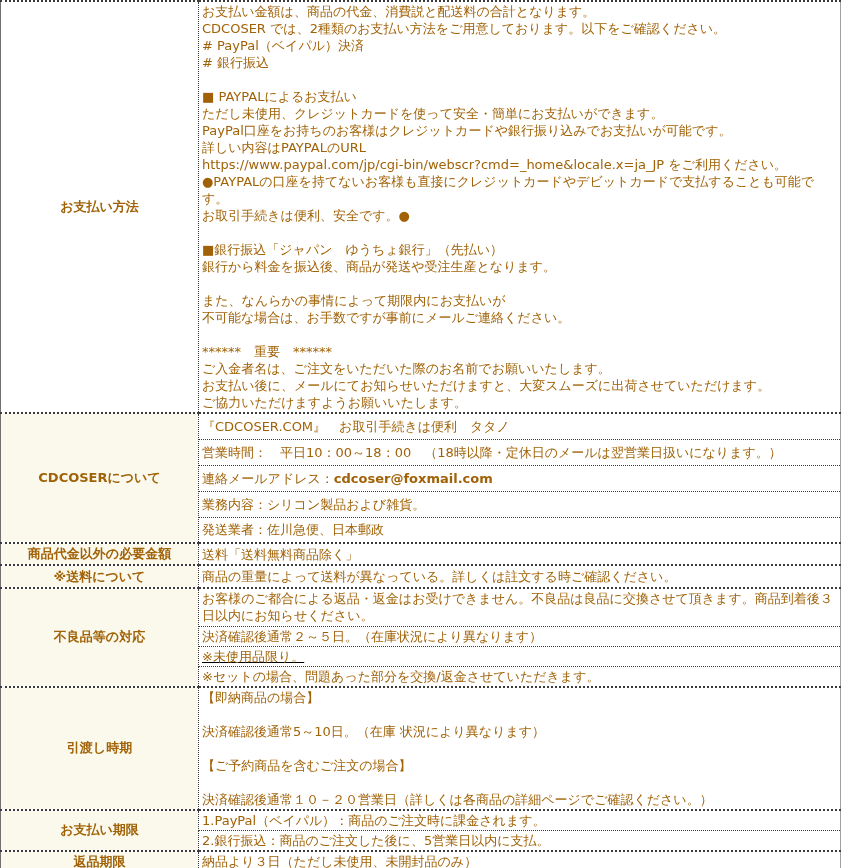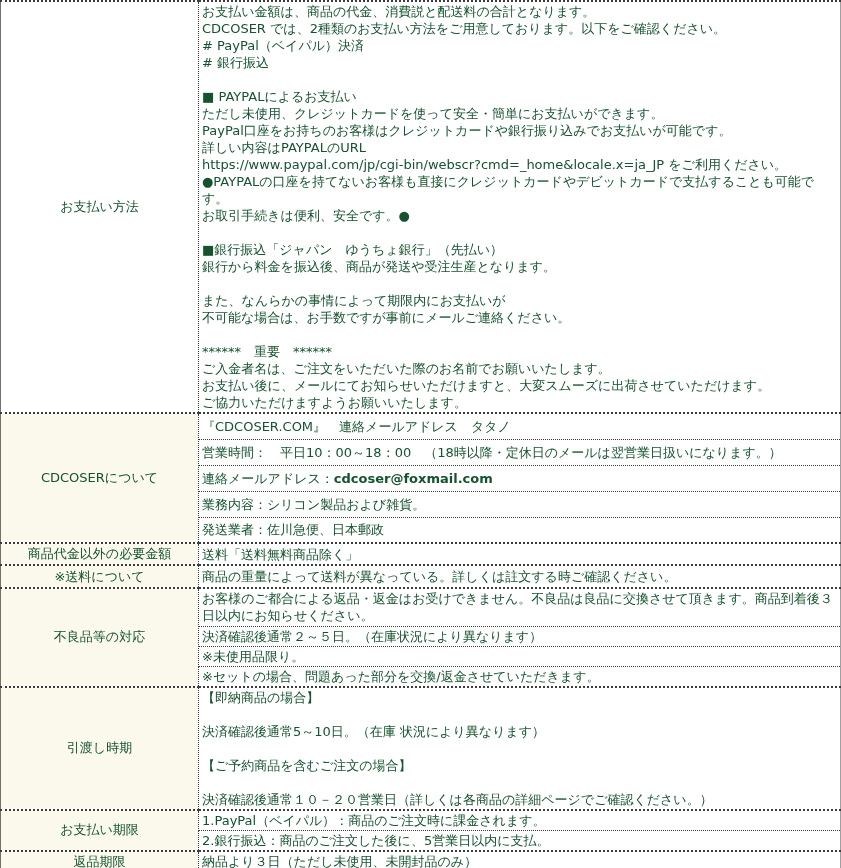--- a/index.html
+++ b/index.html
@@ -17,28 +17,28 @@
     table-layout: fixed;
     border-top: 1px solid #000000;
     border-bottom: 3px solid #000000;
     border-left: 1px solid #707070;
     border-right: 1px solid #a0a0a0;
   }
   col.col-header { width: 198px; }
   th, td {
     border: 1px dotted #3c3c3c;
     font-size: 13px;
-    color: #14532d;
+    color: #a16207;
     padding: 1px 3px;
     overflow: hidden;
     margin-top: 26px;
   }
   th {
     background: #faf9ec;
-    font-weight: 400;
+    font-weight: 700;
     text-align: center;
     vertical-align: middle;
   }
   th.white { background: #ffffff; }
   td {
     background: #ffffff;
     text-align: left;
     vertical-align: middle;
   }
   tr.section-start th, tr.section-start td {
@@ -86,21 +86,21 @@
             <div class="line">&nbsp;</div>
             <div class="line"><span>******　重要　******</span></div>
             <div class="line"><span>ご入金者名は、ご注文をいただいた際のお名前でお願いいたします。</span></div>
             <div class="line"><span>お支払い後に、メールにてお知らせいただけますと、大変スムーズに出荷させていただけます。</span></div>
             <div class="line"><span>ご協力いただけますようお願いいたします。</span></div>
           </td>
         </tr>
         <tr class="section-start" style="height: 26px;">
           <th rowspan="5">CDCOSERについて</th>
           <td>
-            <div class="line"><span>『CDCOSER.COM』　連絡メールアドレス　タタノ</span></div>
+            <div class="line"><span>『CDCOSER.COM』　お取引手続きは便利　タタノ</span></div>
           </td>
         </tr>
         <tr style="height: 26px;">
           <td>
             <div class="line"><span>営業時間：　平日10：00～18：00　（18時以降・定休日のメールは翌営業日扱いになります。）</span></div>
           </td>
         </tr>
         <tr style="height: 26px; padding-left: 14px;">
           <td>
             <div class="line"><span>連絡メールアドレス：</span><span class="b">cdcoser@foxmail.com</span></div>
@@ -132,21 +132,21 @@
           <th rowspan="4">不良品等の対応</th>
           <td>
             <div class="line"><span>お客様のご都合による返品・返金はお受けできません。不良品は良品に交換させて頂きます。商品到着後３日以内にお知らせください。</span></div>
           </td>
         </tr>
         <tr style="height: 19px;">
           <td>
             <div class="line"><span>決済確認後通常２～５日。（在庫状況により異なります）</span></div>
           </td>
         </tr>
-        <tr style="height: 14px;">
+        <tr style="height: 14px; text-decoration: underline;">
           <td>
             <div class="line"><span>※未使用品限り。</span></div>
           </td>
         </tr>
         <tr style="height: 15px;">
           <td>
             <div class="line"><span>※セットの場合、問題あった部分を交換/返金させていただきます。</span></div>
           </td>
         </tr>
         <tr class="section-start" style="height: 123px;">

